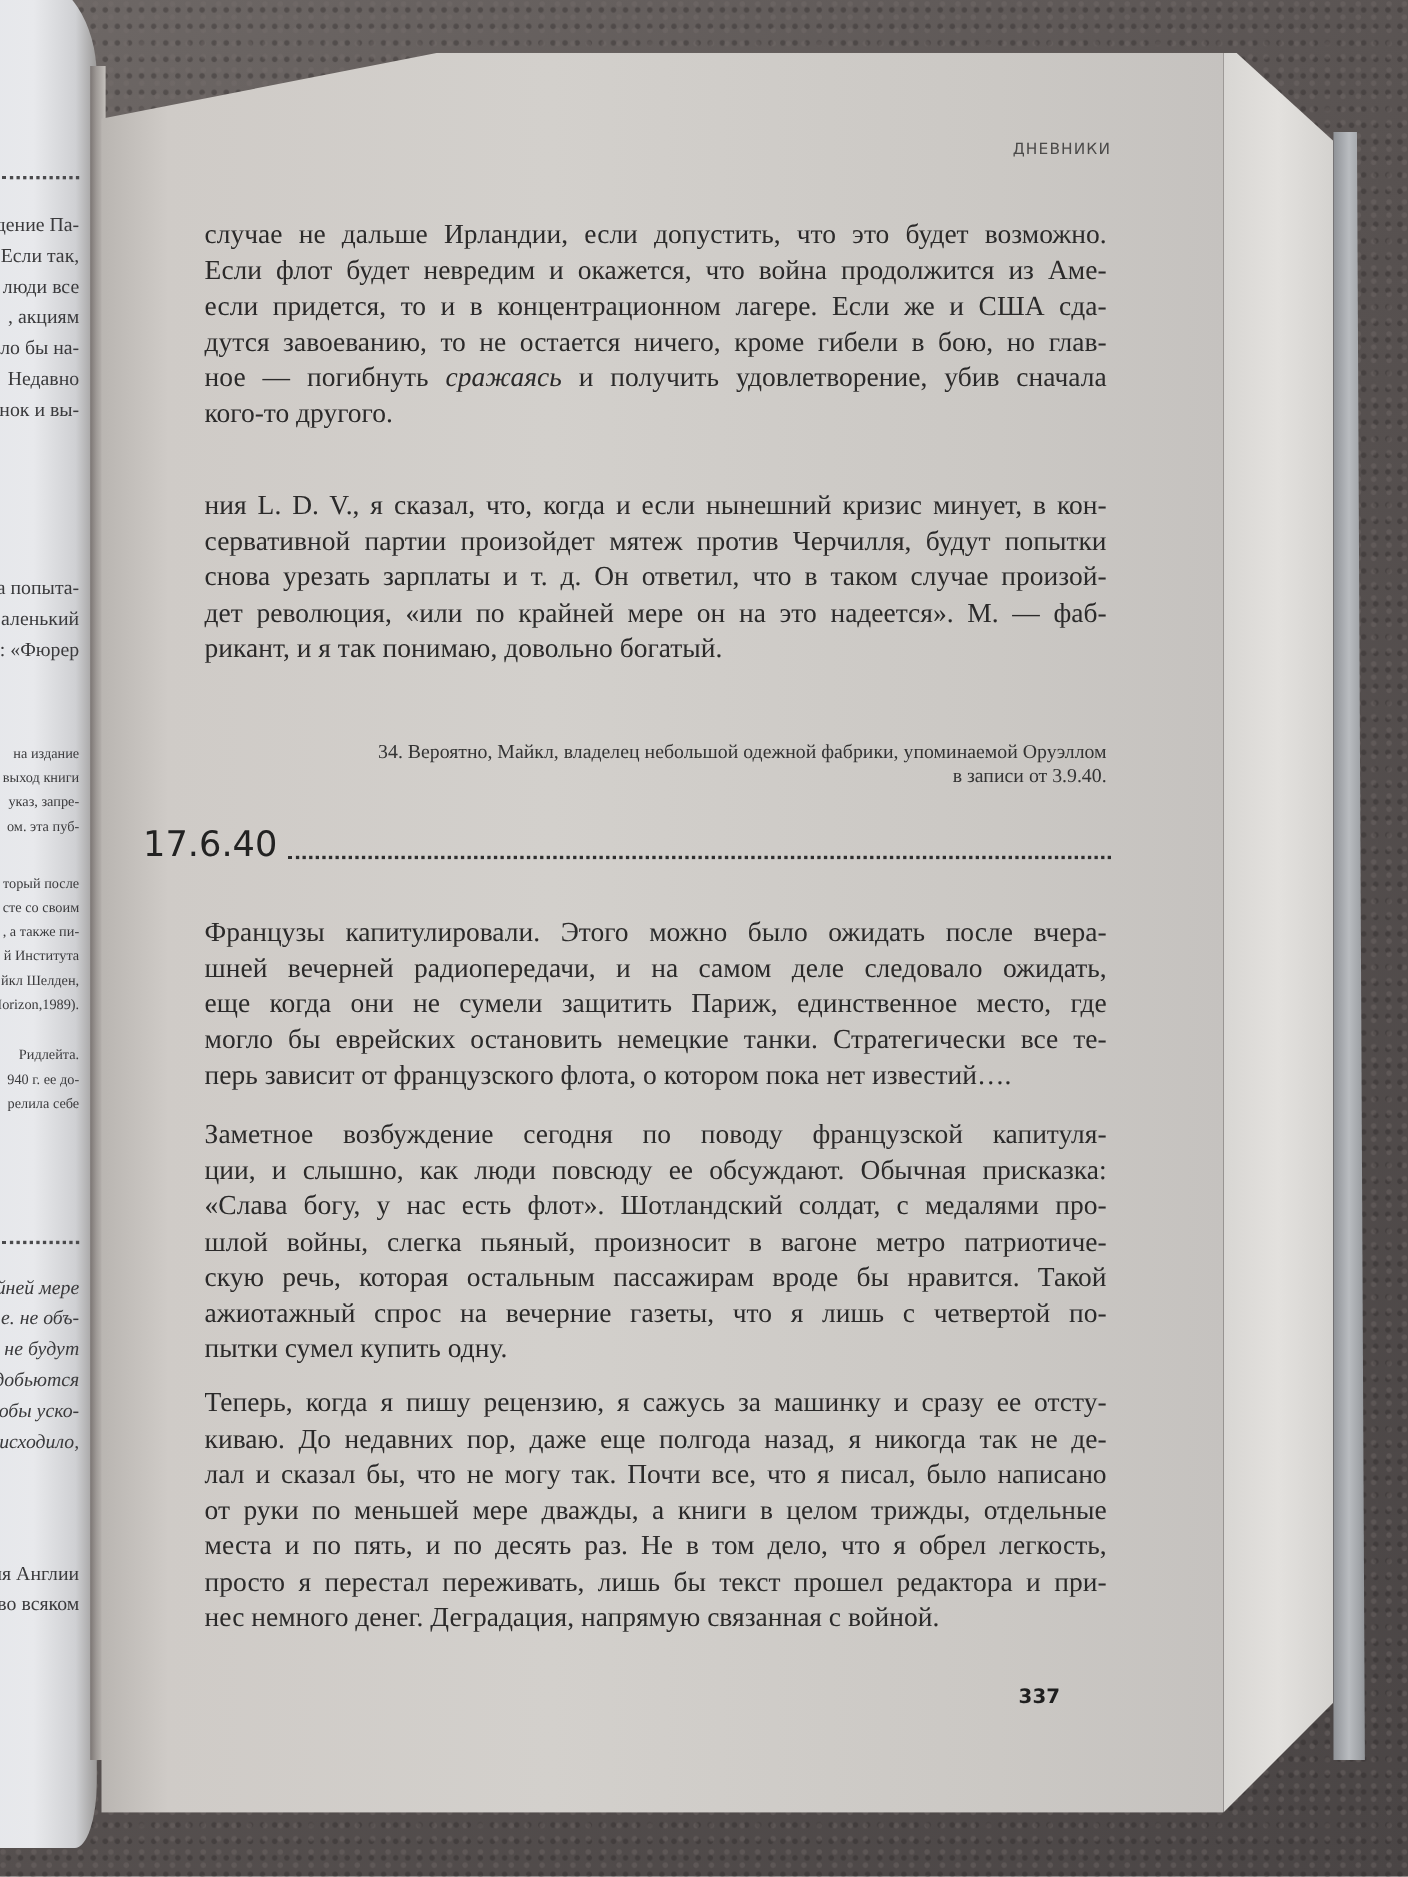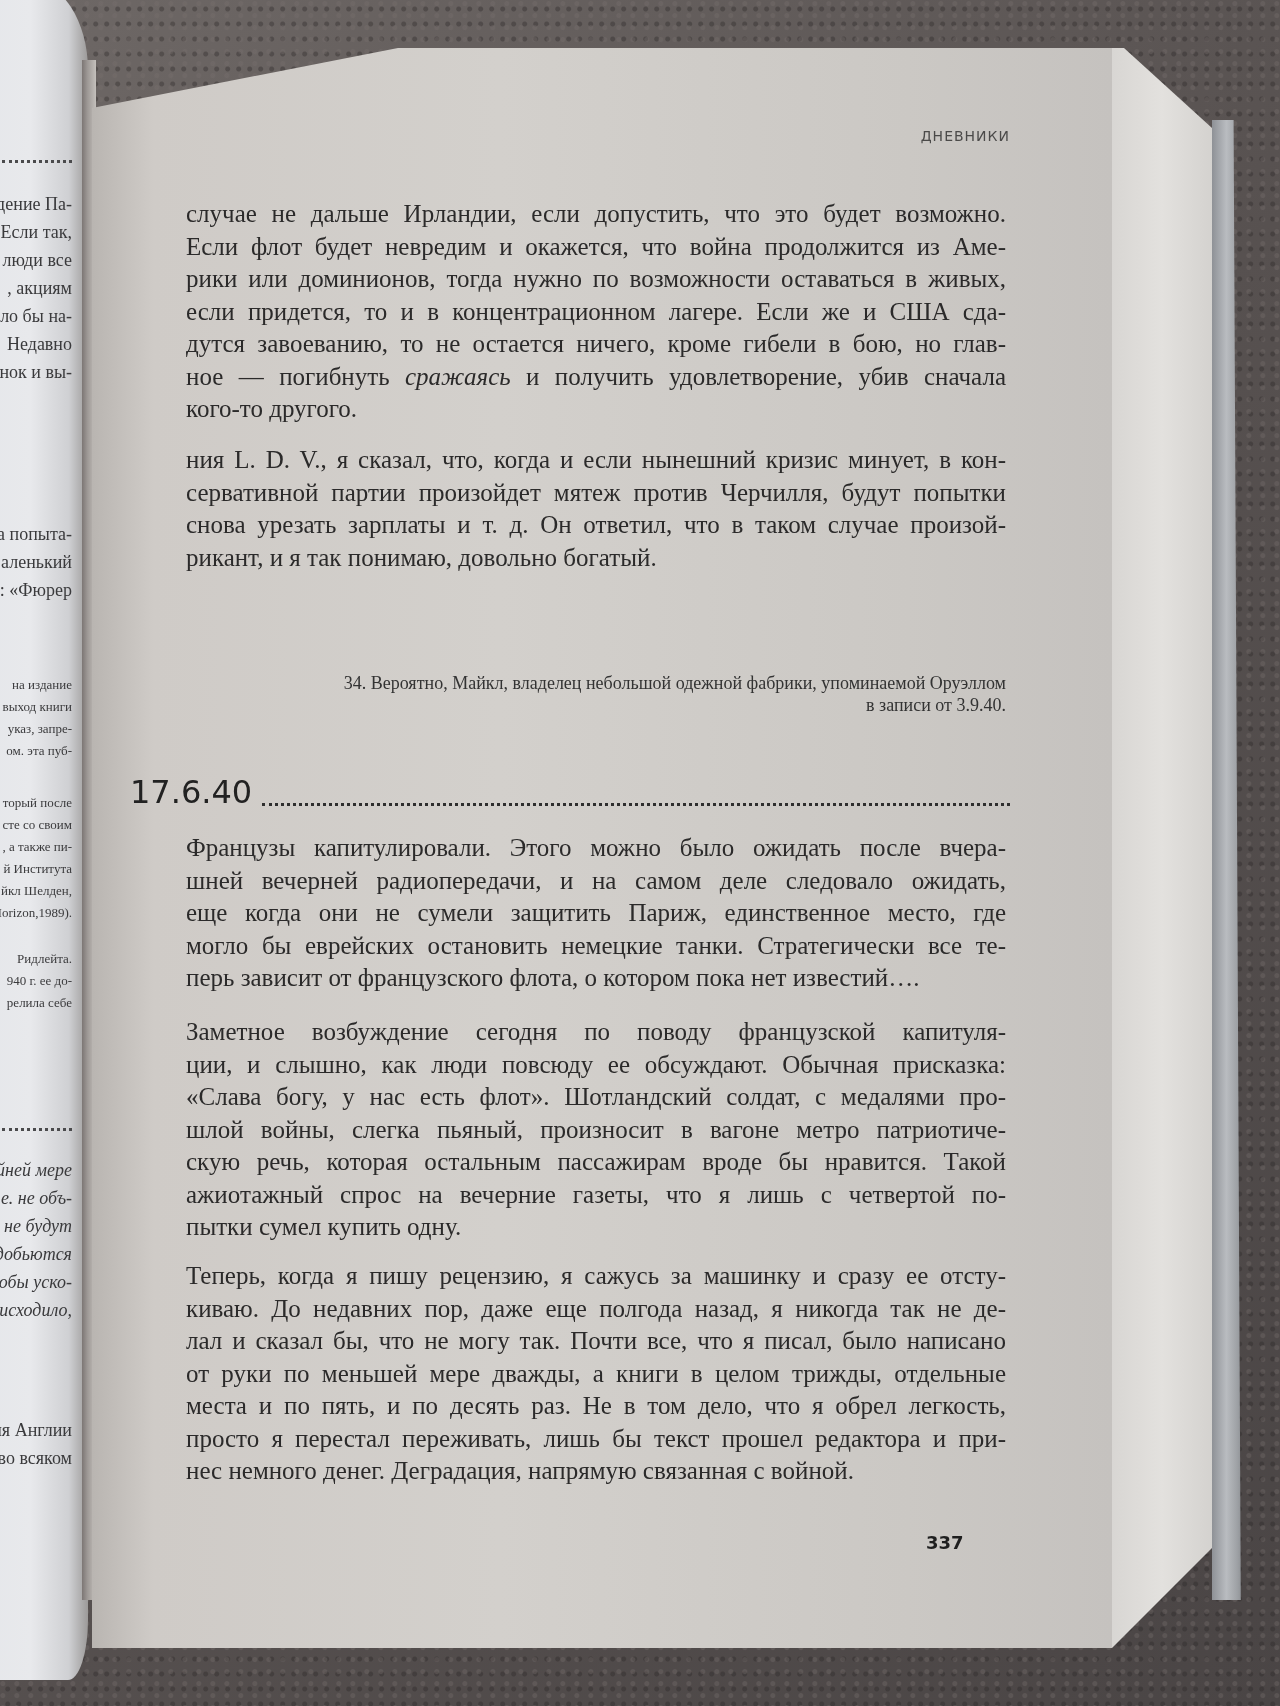--- a/index.html
+++ b/index.html
@@ -71,21 +71,21 @@
   .p .line.last { text-align-last: left; }
   .italic { font-style: italic; }
   sup.fn { font-size: 14px; vertical-align: 9px; }
 
   .footnote {
     position: absolute; left: 186px; top: 672px; width: 820px;
     font-family: "Liberation Serif", "DejaVu Serif", serif; color: #333;
     font-size: 18px; line-height: 22px; text-align: right;
   }
   .entry-heading {
-    position: absolute; left: 130px; top: 762px; width: 880px; height: 50px;
+    position: absolute; left: 130px; top: 737px; width: 880px; height: 50px;
     display: flex; align-items: flex-end;
   }
   .entry-date {
     font-family: "DejaVu Sans", sans-serif; font-size: 32px; color: #222; line-height: 40px;
     padding-right: 10px;
   }
   .entry-dots {
     flex: 1; height: 0; border-top: 3px dotted #2e2e2e; margin-bottom: 6px;
   }
   .page-number {
@@ -153,33 +153,33 @@
   <div class="right-page"></div>
   <div class="page-edge"></div>
   <div class="page-edge-side"></div>
 
   <div class="running-head">ДНЕВНИКИ</div>
 
   <div class="content" style="top:198px">
     <p class="p">
       <span class="line">случае не дальше Ирландии, если допустить, что это будет возможно.</span>
       <span class="line">Если флот будет невредим и окажется, что война продолжится из Аме-</span>
-      <span class="line">рики или доминионов, тогда нужно по возможности оставаться в живых,</span>
       <span class="line">если придется, то и в концентрационном лагере. Если же и США сда-</span>
       <span class="line">дутся завоеванию, то не остается ничего, кроме гибели в бою, но глав-</span>
       <span class="line"><span>ное — погибнуть </span><span class="italic">сражаясь</span><span> и получить удовлетворение, убив сначала</span></span>
       <span class="line last">кого-то другого.</span>
     </p>
   </div>
 
   <div class="content" style="top:444px">
     <p class="p">
       <span class="line">ния L. D. V., я сказал, что, когда и если нынешний кризис минует, в кон-</span>
       <span class="line">сервативной партии произойдет мятеж против Черчилля, будут попытки</span>
       <span class="line">снова урезать зарплаты и т. д. Он ответил, что в таком случае произой-</span>
+      <span class="line">дет революция, «или по крайней мере он на это надеется». М. — фаб-</span>
       <span class="line last">рикант, и я так понимаю, довольно богатый.</span>
     </p>
   </div>
 
   <div class="footnote">
     <div>34. Вероятно, Майкл, владелец небольшой одежной фабрики, упоминаемой Оруэллом</div>
     <div>в записи от 3.9.40.</div>
   </div>
 
   <div class="entry-heading">

